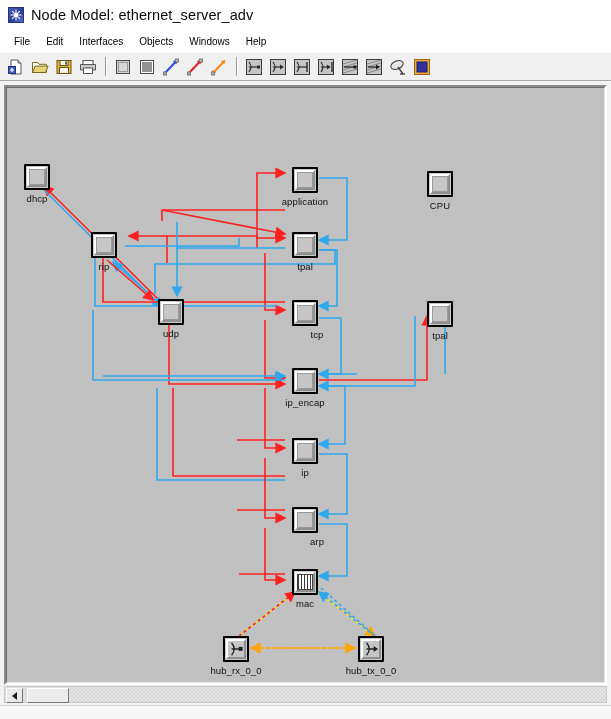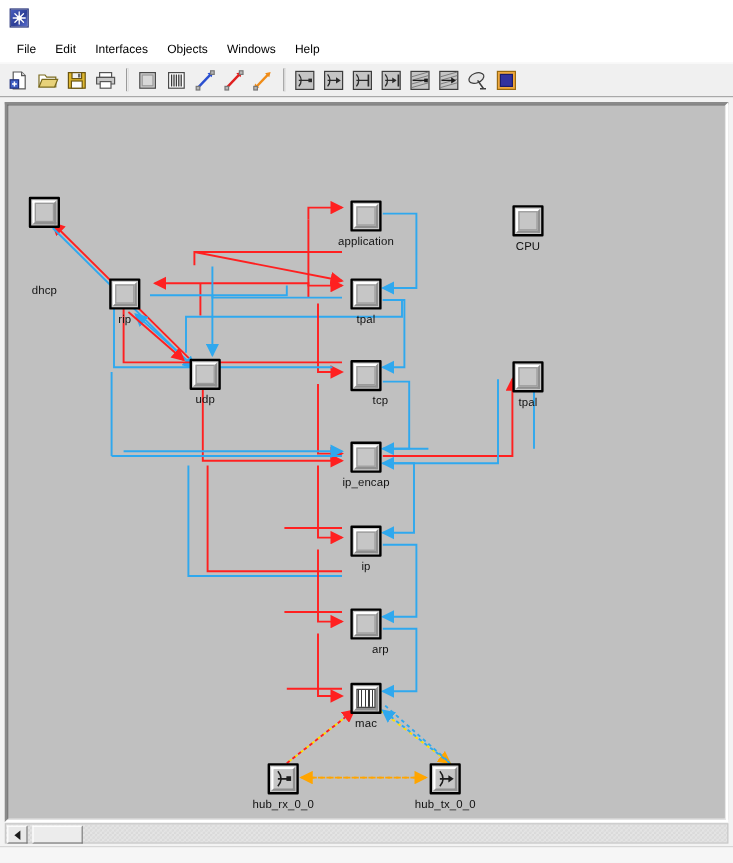--- a/index.html
+++ b/index.html
@@ -159,20 +159,21 @@
       <svg class="star" viewBox="0 0 12 12">
         <g stroke="#ffffff" stroke-width="1.1" stroke-linecap="round">
           <line x1="6" y1="1" x2="6" y2="11"></line>
           <line x1="1" y1="6" x2="11" y2="6"></line>
           <line x1="2.4" y1="2.4" x2="9.6" y2="9.6"></line>
           <line x1="9.6" y1="2.4" x2="2.4" y2="9.6"></line>
         </g>
         <circle cx="6" cy="6" r="2.1" fill="#ffffff"></circle>
       </svg>
     </div>
+    <div class="title-text">Node Model: ethernet_server_adv</div>
   </div>
 
   <div class="menubar">
     <div class="menu-item">File</div>
     <div class="menu-item">Edit</div>
     <div class="menu-item">Interfaces</div>
     <div class="menu-item">Objects</div>
     <div class="menu-item">Windows</div>
     <div class="menu-item">Help</div>
   </div>
@@ -413,21 +414,21 @@
 
             <path d="M348 560 L244 560" stroke="#ffa500" stroke-dasharray="4 3" marker-end="url(#ar-orange)"></path>
             <path d="M244 560 L348 560" stroke="#ffa500" stroke-dasharray="4 3" marker-end="url(#ar-orange)"></path>
           </g>
         </svg>
 
         <div class="node plain" style="left:17px;top:76px;">
           <div class="bevel"></div>
           <div class="glyph"></div>
         </div>
-        <div class="node-label" style="left:30px;top:105px;margin-top:44px;">dhcp</div>
+        <div class="node-label" style="left:30px;top:105px;">dhcp</div>
 
         <div class="node plain" style="left:84px;top:144px;">
           <div class="bevel"></div>
           <div class="glyph"></div>
         </div>
         <div class="node-label" style="left:97px;top:173px;">rip</div>
 
         <div class="node plain" style="left:151px;top:211px;">
           <div class="bevel"></div>
           <div class="glyph"></div>

